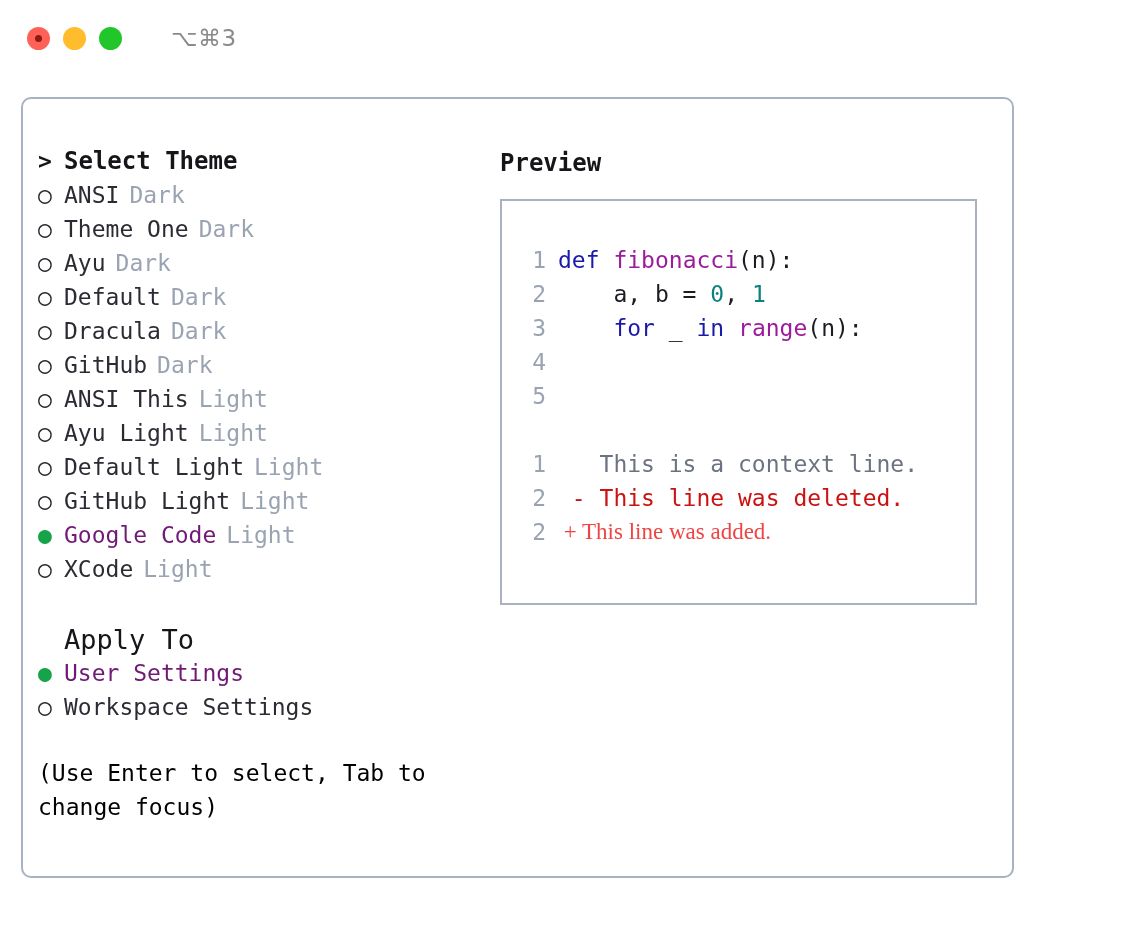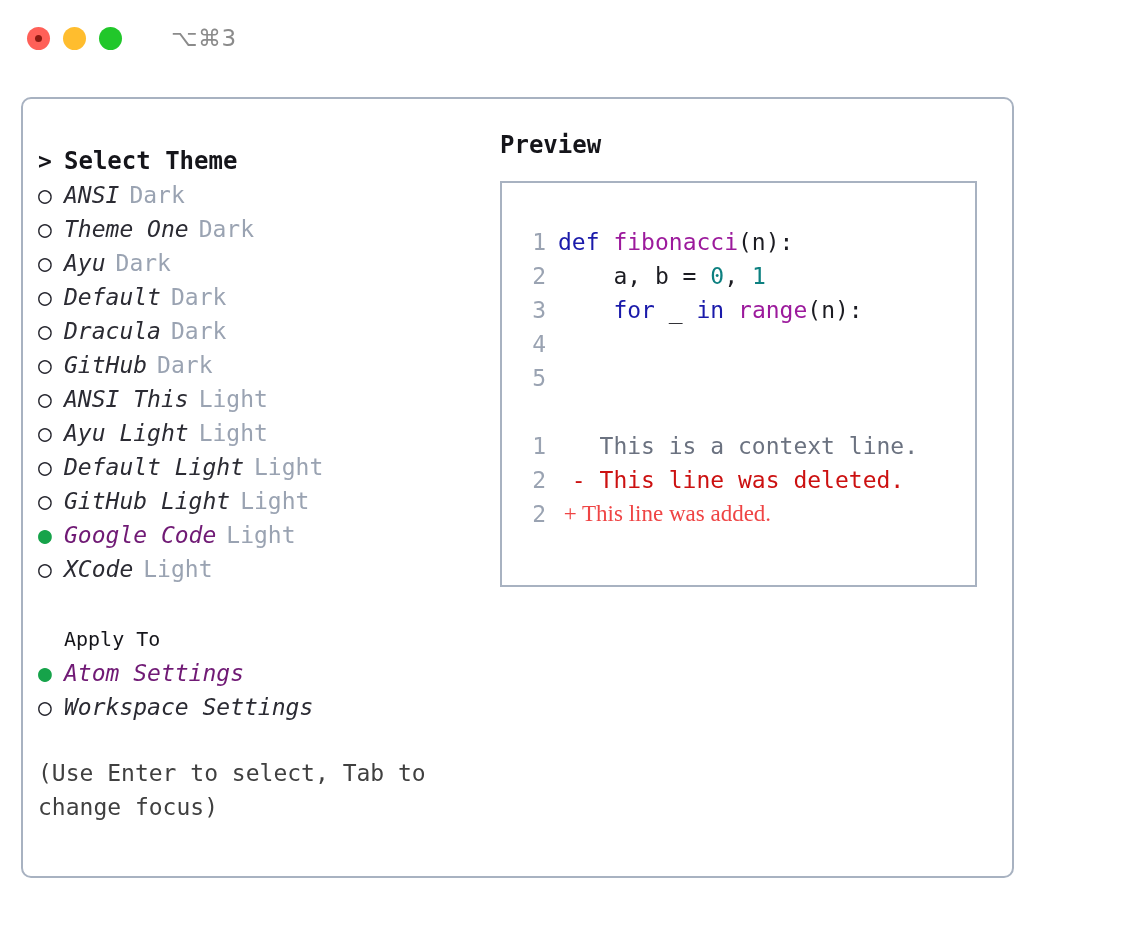--- a/index.html
+++ b/index.html
@@ -109,44 +109,44 @@
   }
   .marker.dot-filled {
     color: #16a34a;
   }
   .header-row {
     font-weight: bold;
     color: #15151a;
     font-size: 24px;
   }
   .header-row .marker { font-weight: bold; color: #15151a; }
-  .item-label { color: #2b2b33; font-style: italic; }
+  .item-label { color: #2b2b33; }
   .item-label.selected { color: #701a75; }
   .item-tag {
     color: #9aa3b2;
     margin-left: 10px;
   }
   .section-gap { height: 36px; }
   .subheader {
     color: #15151a;
-    font-size: 20px;
+    font-size: 27px;
   }
   .hint {
     margin-top: 32px;
-    color: #404040;
+    color: #000000;
     font-size: 23px;
     line-height: 34px;
     width: 420px;
   }
 
   
   .right-col {
     position: absolute;
     left: 477px;
-    top: 32px;
+    top: 50px;
     width: 500px;
   }
   .preview-title {
     font-size: 24px;
     font-weight: bold;
     color: #15151a;
     margin-bottom: 22px;
     font-family: "DejaVu Sans Mono", "Liberation Mono", monospace;
   }
   .preview-box {
@@ -272,21 +272,21 @@
         <div class="section-gap"></div>
 
         <div class="row">
           <span class="marker"></span>
           <span class="subheader">Apply To</span>
         </div>
 
         <div id="apply-to-list">
             <div class="row">
               <span class="marker dot-filled">●</span>
-              <span class="item-label selected">Atom Settings</span>
+              <span class="item-label selected">User Settings</span>
             </div>
             <div class="row">
               <span class="marker">○</span>
               <span class="item-label">Workspace Settings</span>
             </div>
           </div>
 
         <div class="hint">(Use Enter to select, Tab to change focus)</div>
       </div>
 

